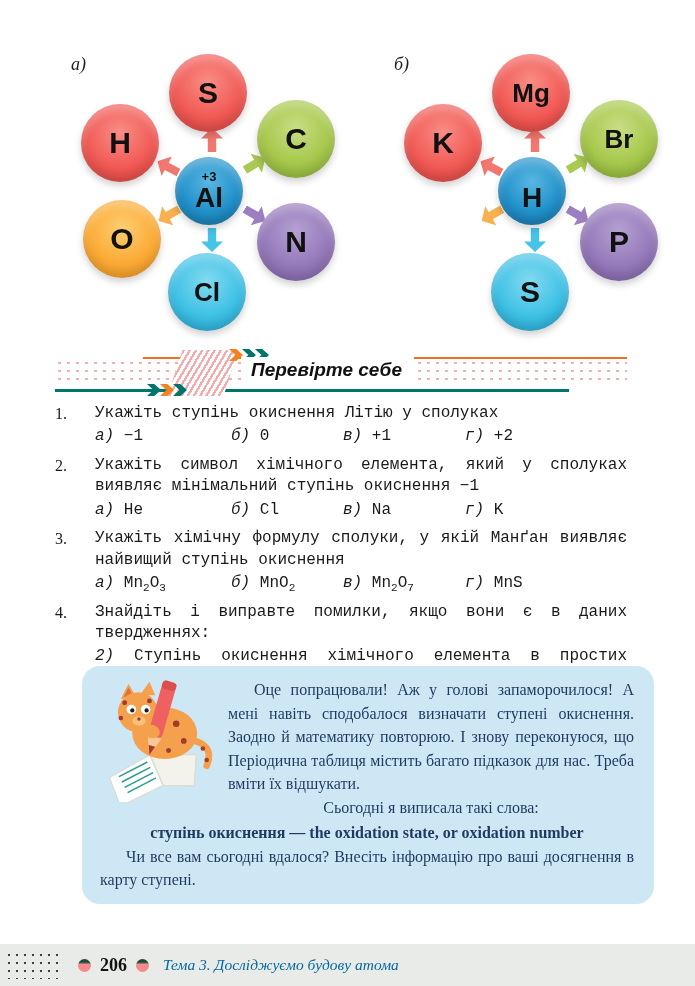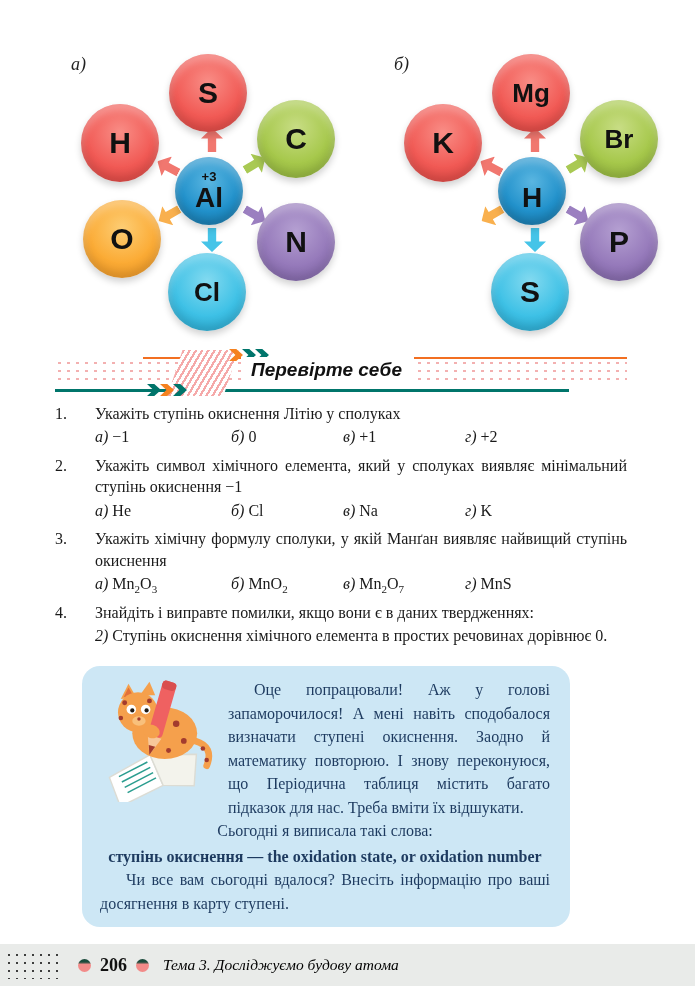--- a/index.html
+++ b/index.html
@@ -68,31 +68,31 @@
     clip-path:polygon(0 0, 52% 0, 100% 50%, 52% 100%, 0 100%, 46% 50%);}
   .chev.orange{background:#f58220;} .chev.teal{background:#00756b;}
   .quiz-title{
     position:absolute;left:186px;top:5px;z-index:3;background:#ffffff;
     padding:2px 12px 4px 10px;font-family:"Liberation Sans",sans-serif;
     font-style:italic;font-weight:700;font-size:19px;color:#111;
   }
   .questions{margin-top:6px;font-size:16px;line-height:1.34;}
   .q{display:flex;margin-top:7px;}
   .qn{width:40px;flex:none;}
-  .qb{flex:1;text-align:justify;}
+  .qb{flex:1;text-align:justify;font-family:Liberation Mono, monospace;}
   .opts{display:flex;margin-top:2px;text-align:left;}
   .opt{white-space:nowrap;}
   .opt .letter{font-style:italic;}
   .opt1{width:136px;} .opt2{width:112px;} .opt3{width:122px;} .opt4{flex:1;}
   .stmt{margin-top:2px;}
   .stmt .marker{font-style:italic;}
   sub{font-size:11px;line-height:0;}
   
   .bubble{
-    position:absolute;left:82px;top:666px;width:488px;min-height:232px;
+    position:absolute;left:82px;top:666px;width:572px;min-height:232px;
     background:#cde7f5;border-radius:18px;padding:12px 20px 12px 18px;box-sizing:border-box;
     color:#1d3a5f;font-size:16px;line-height:1.47;
   }
   .cat{float:left;width:118px;height:124px;margin:0 10px 2px 0;}
   .bubble p{margin:0;text-align:justify;}
   .bubble .indent{text-indent:26px;}
   .bubble .centered{text-align:center;text-indent:0;}
   .bubble .boldline{font-weight:700;text-align:center;text-indent:0;margin-top:2px;}
   
   .footer{
@@ -103,21 +103,21 @@
     width:58px;height:28px;margin-left:5px;flex:none;
     background-image:radial-gradient(#3d3d3d 1.1px, transparent 1.3px);
     background-size:8px 8px;
   }
   .badge{
     width:13px;height:13px;border-radius:50%;flex:none;
     background:linear-gradient(180deg,#1c4b3c 0%,#1c4b3c 24%,#f28b89 42%,#f28b89 100%);
   }
   .badge.b1{margin-left:15px;}
   .pagenum{font-weight:700;font-size:18px;color:#111;margin:0 9px;}
-  .theme{font-style:italic;font-size:15.5px;color:#000000;margin-left:14px;}
+  .theme{font-style:italic;font-size:15.5px;color:#0369a1;margin-left:14px;}
 </style>
 </head>
 <body>
 
 <div class="diag" id="diagA">
   <div class="diag-label">а)</div>
   <div class="arrow ar-red a-up"></div>
   <div class="arrow ar-green a-tr"></div>
   <div class="arrow ar-purple a-br"></div>
   <div class="arrow ar-cyan a-down"></div>

